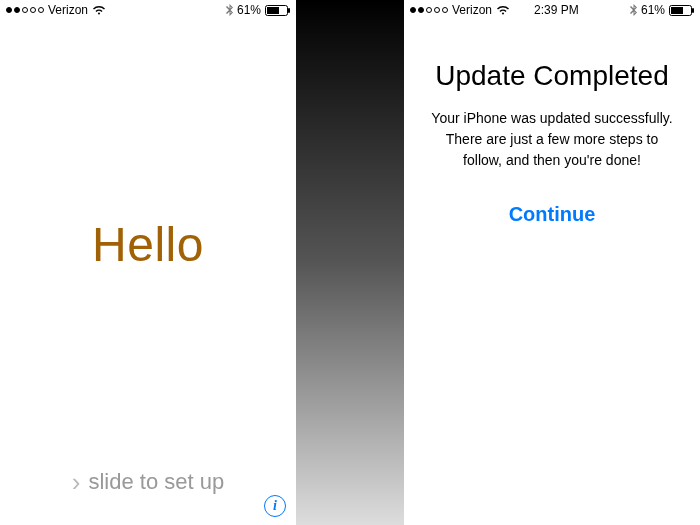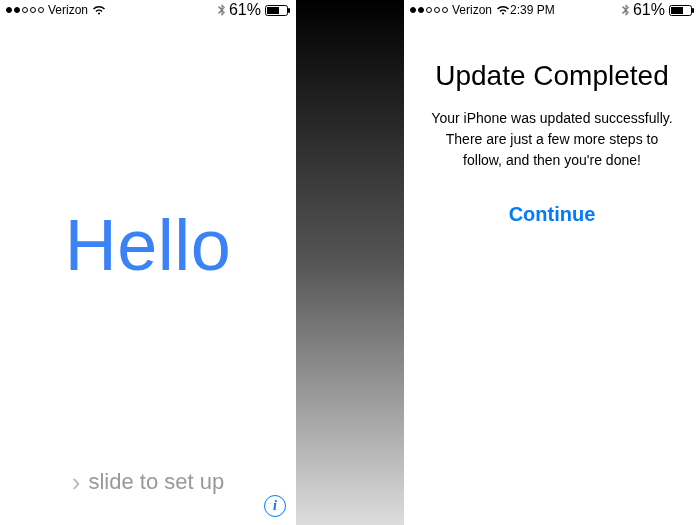--- a/index.html
+++ b/index.html
@@ -22,39 +22,40 @@
     .phone-left { margin-right: auto; }
     .phone-right { margin-left: auto; }
     .gap { flex: 1; }
     .status-bar {
       height: 20px;
       display: flex;
       align-items: center;
       padding: 0 6px;
       font-size: 12px;
       color: #000;
+      gap: 24px;
     }
     .sb-left, .sb-right { display: flex; align-items: center; gap: 4px; }
     .sb-center { flex: 1; text-align: left; font-weight: 400; }
     .signal-dots { display: flex; gap: 2px; align-items: center; }
     .dot { width: 6px; height: 6px; border-radius: 50%; border: 1px solid #000; }
     .dot.filled { background: #000; }
     .carrier { font-size: 12px; }
     .wifi-icon svg, .bt-icon svg, .battery svg { display: block; }
     .hello-wrap {
       flex: 1;
       display: flex;
       align-items: center;
       justify-content: center;
     }
     .hello {
-      font-size: 72px;
+      font-size: 48px;
       font-weight: 200;
       letter-spacing: 0.5px;
-      color: #3b82f6;
+      color: #a16207;
     }
     .slide-row {
       display: flex;
       align-items: center;
       justify-content: center;
       gap: 8px;
       padding-bottom: 30px;
       color: #999;
       font-size: 22px;
       font-weight: 300;
@@ -97,21 +98,21 @@
       color: #000;
       line-height: 1.5;
       margin-bottom: 32px;
       text-align: center;
     }
     .continue-btn {
       color: #007aff;
       font-size: 20px;
       font-weight: 700;
     }
-    .pct { font-size: 16px; }
+    .pct { font-size: 12px; }
   </style>
 </head>
 <body>
 
 <div class="phone phone-left">
   <div class="status-bar">
     <div class="sb-left">
       <span class="signal-dots">
         <span class="dot filled"></span>
           <span class="dot filled"></span>

